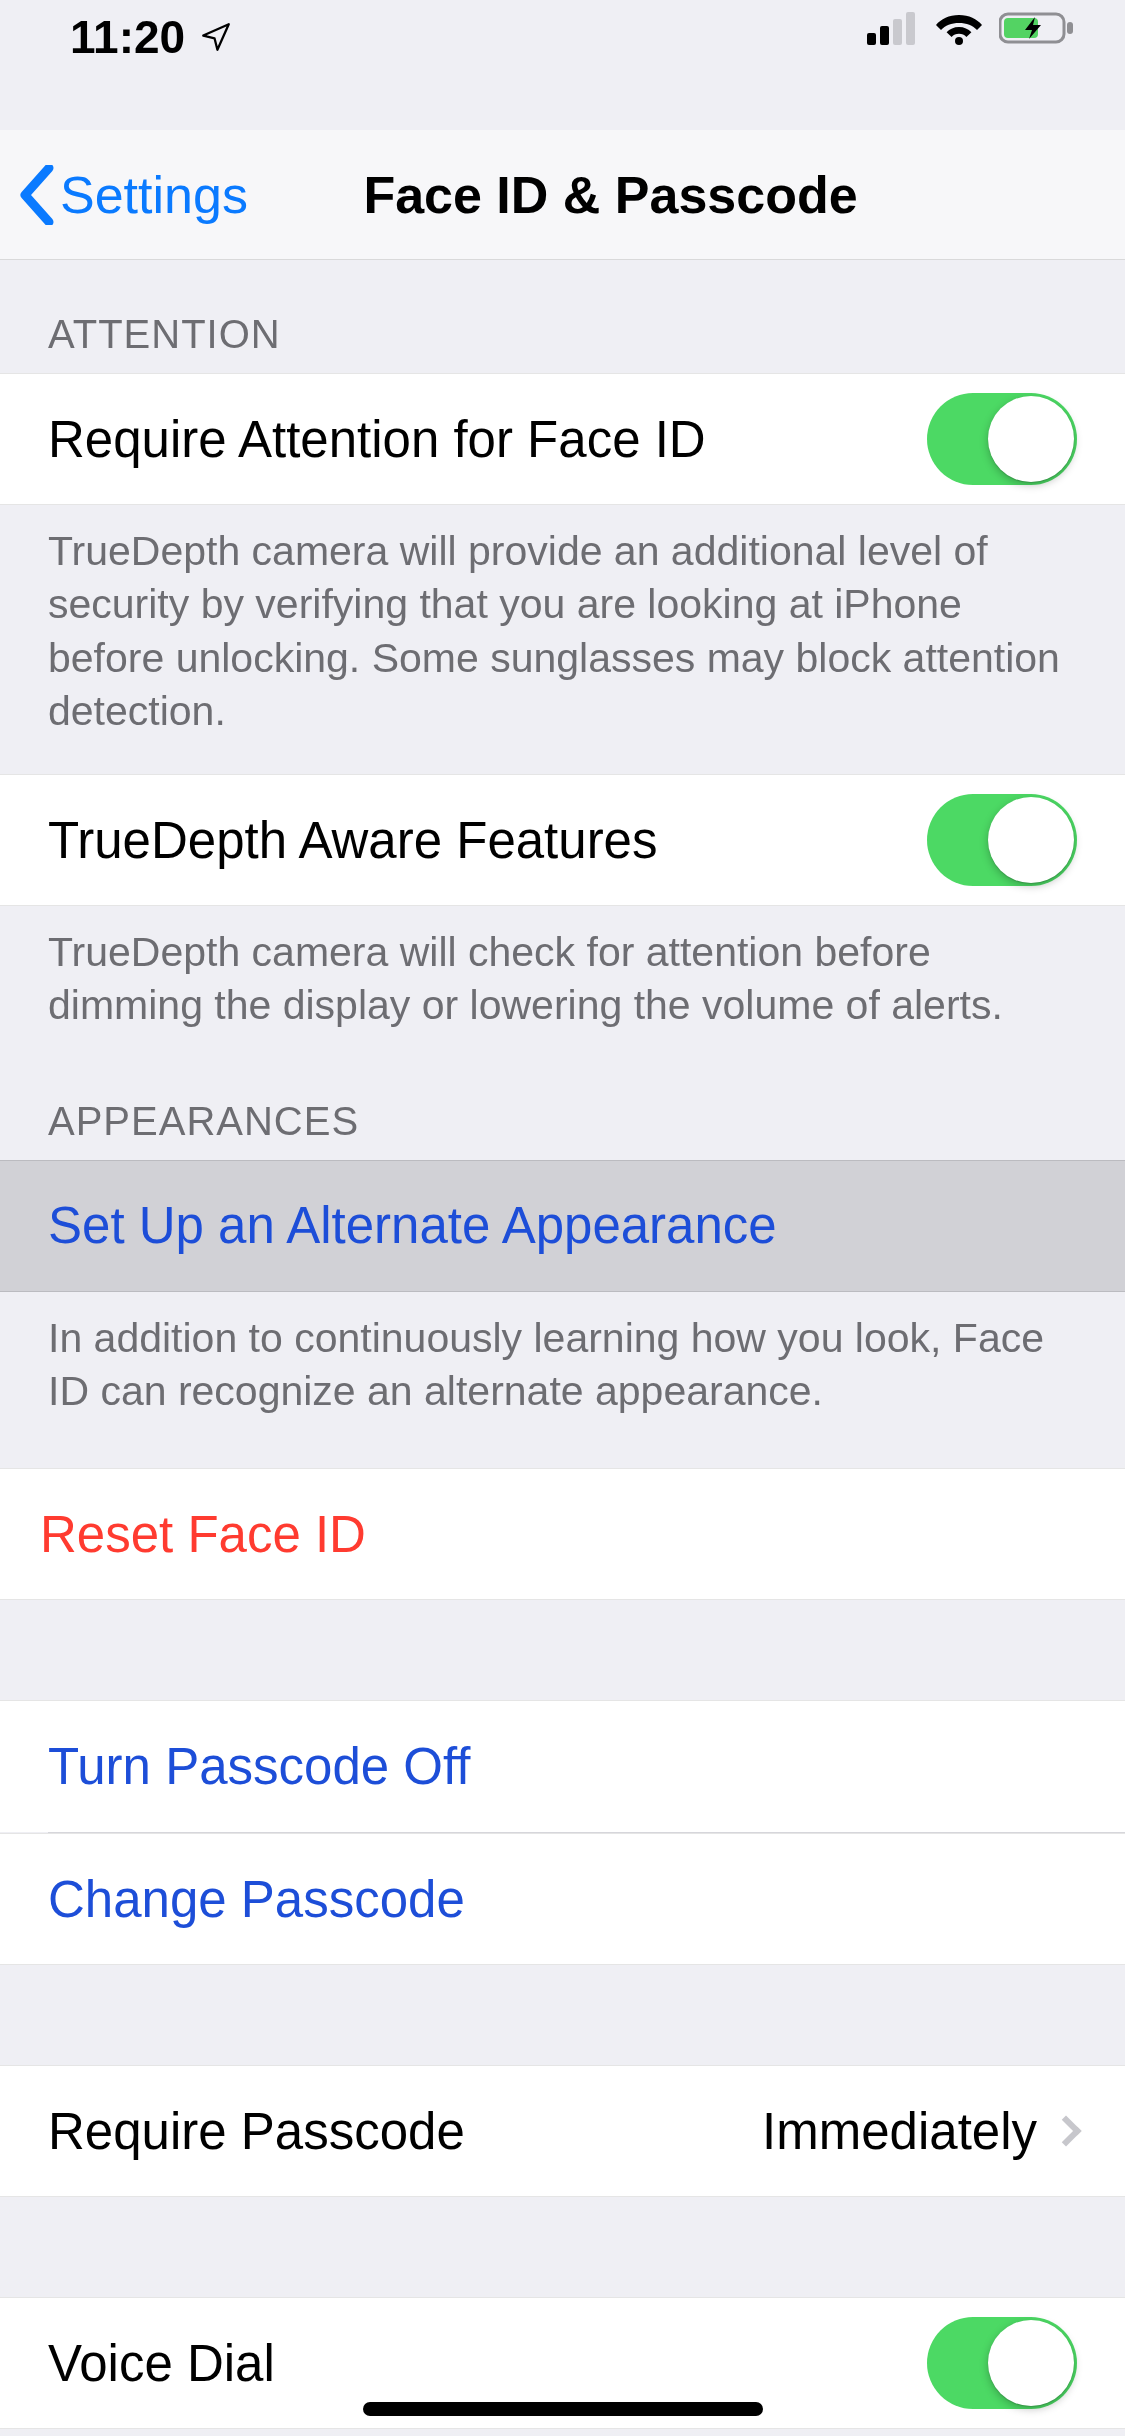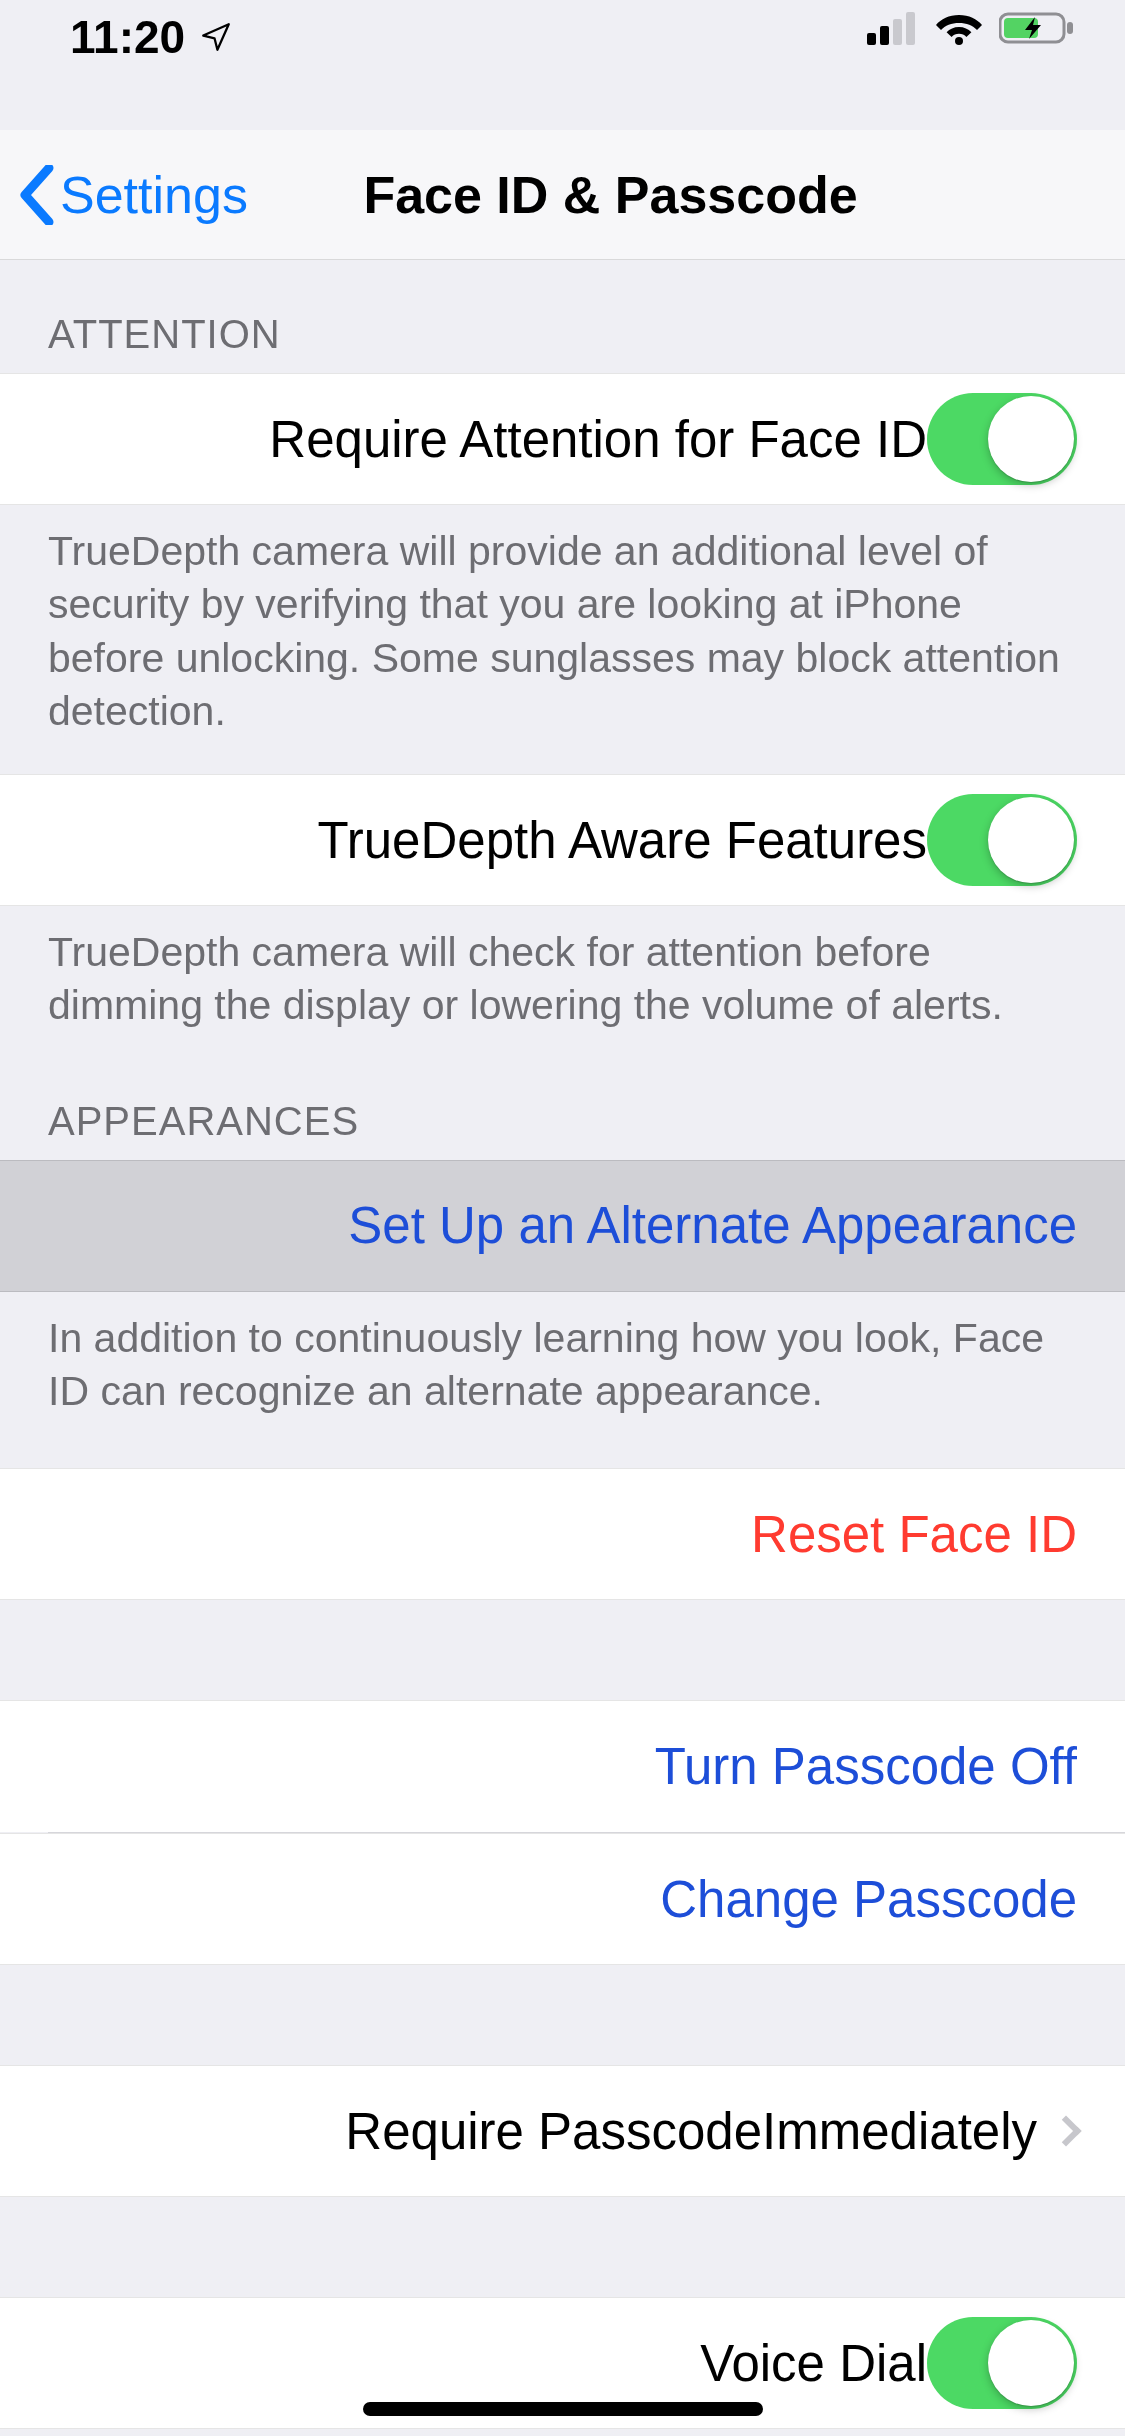--- a/index.html
+++ b/index.html
@@ -76,21 +76,20 @@
   .cell {
     background: #fff;
     min-height: 132px;
     padding: 0 48px;
     display: flex;
     align-items: center;
     justify-content: space-between;
     border-top: 1px solid rgba(0,0,0,0.10);
     border-bottom: 1px solid rgba(0,0,0,0.10);
     font-size: 51px;
-    text-align: right;
   }
   .cell.link { color: #1d4ed8; }
   .cell.destructive { color: #ff3b30; padding-left: 40px; }
   .cell.pressed { background: #d1d1d6; }
   .cell .label { flex: 1 1 auto; }
   .cell .detail {
     color: #000000;
     font-size: 51px;
     margin-right: 18px;
   }

